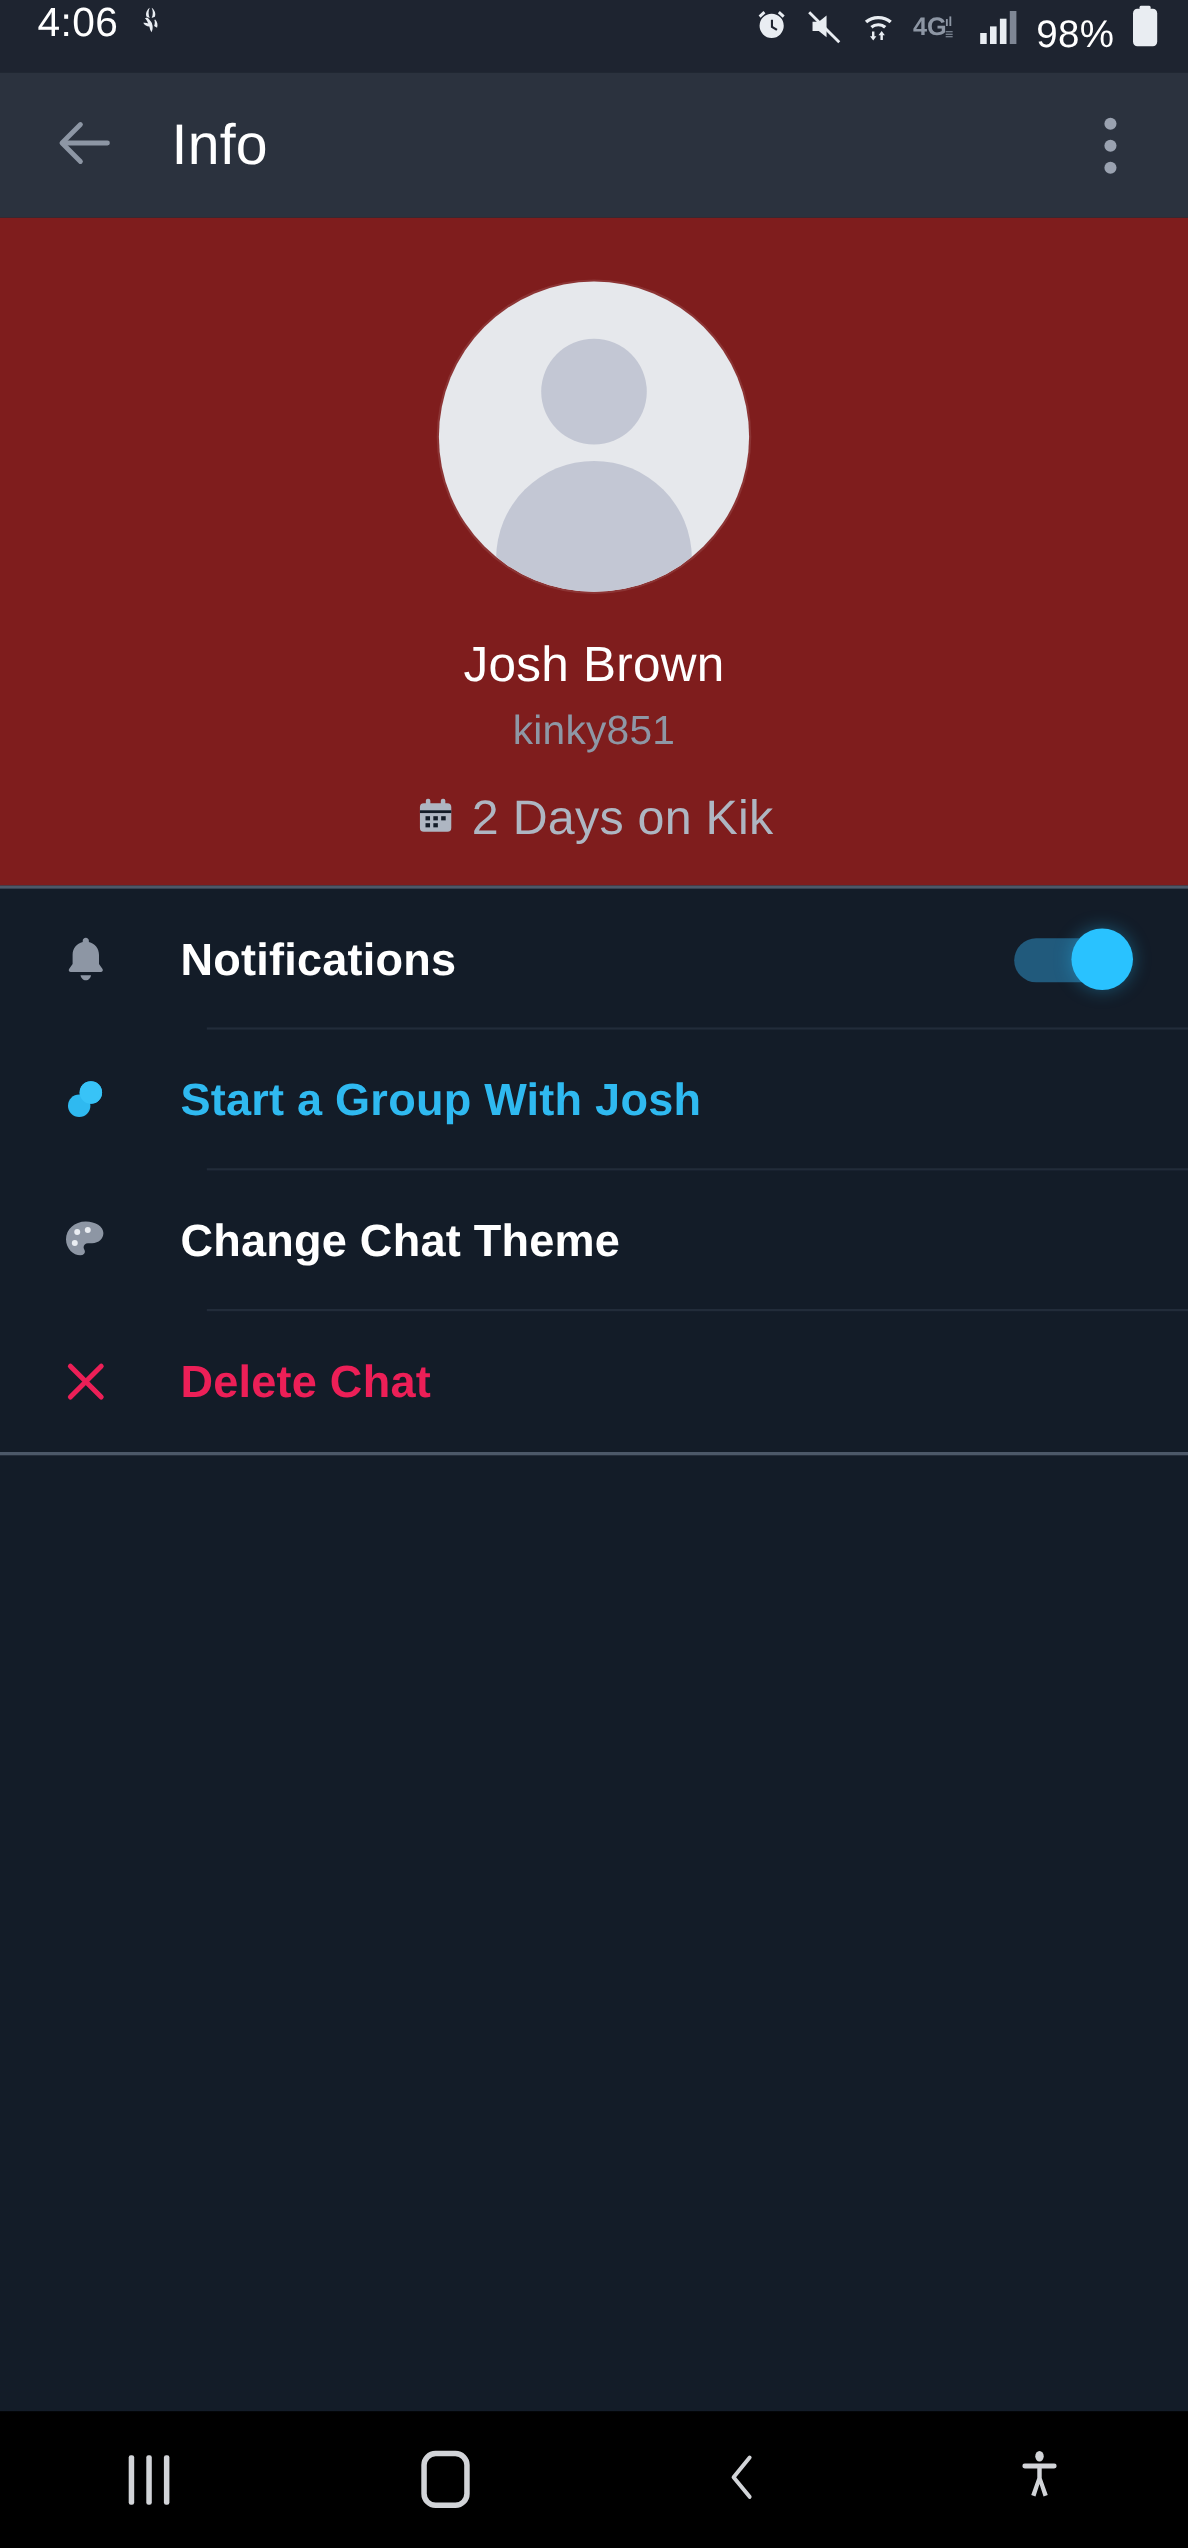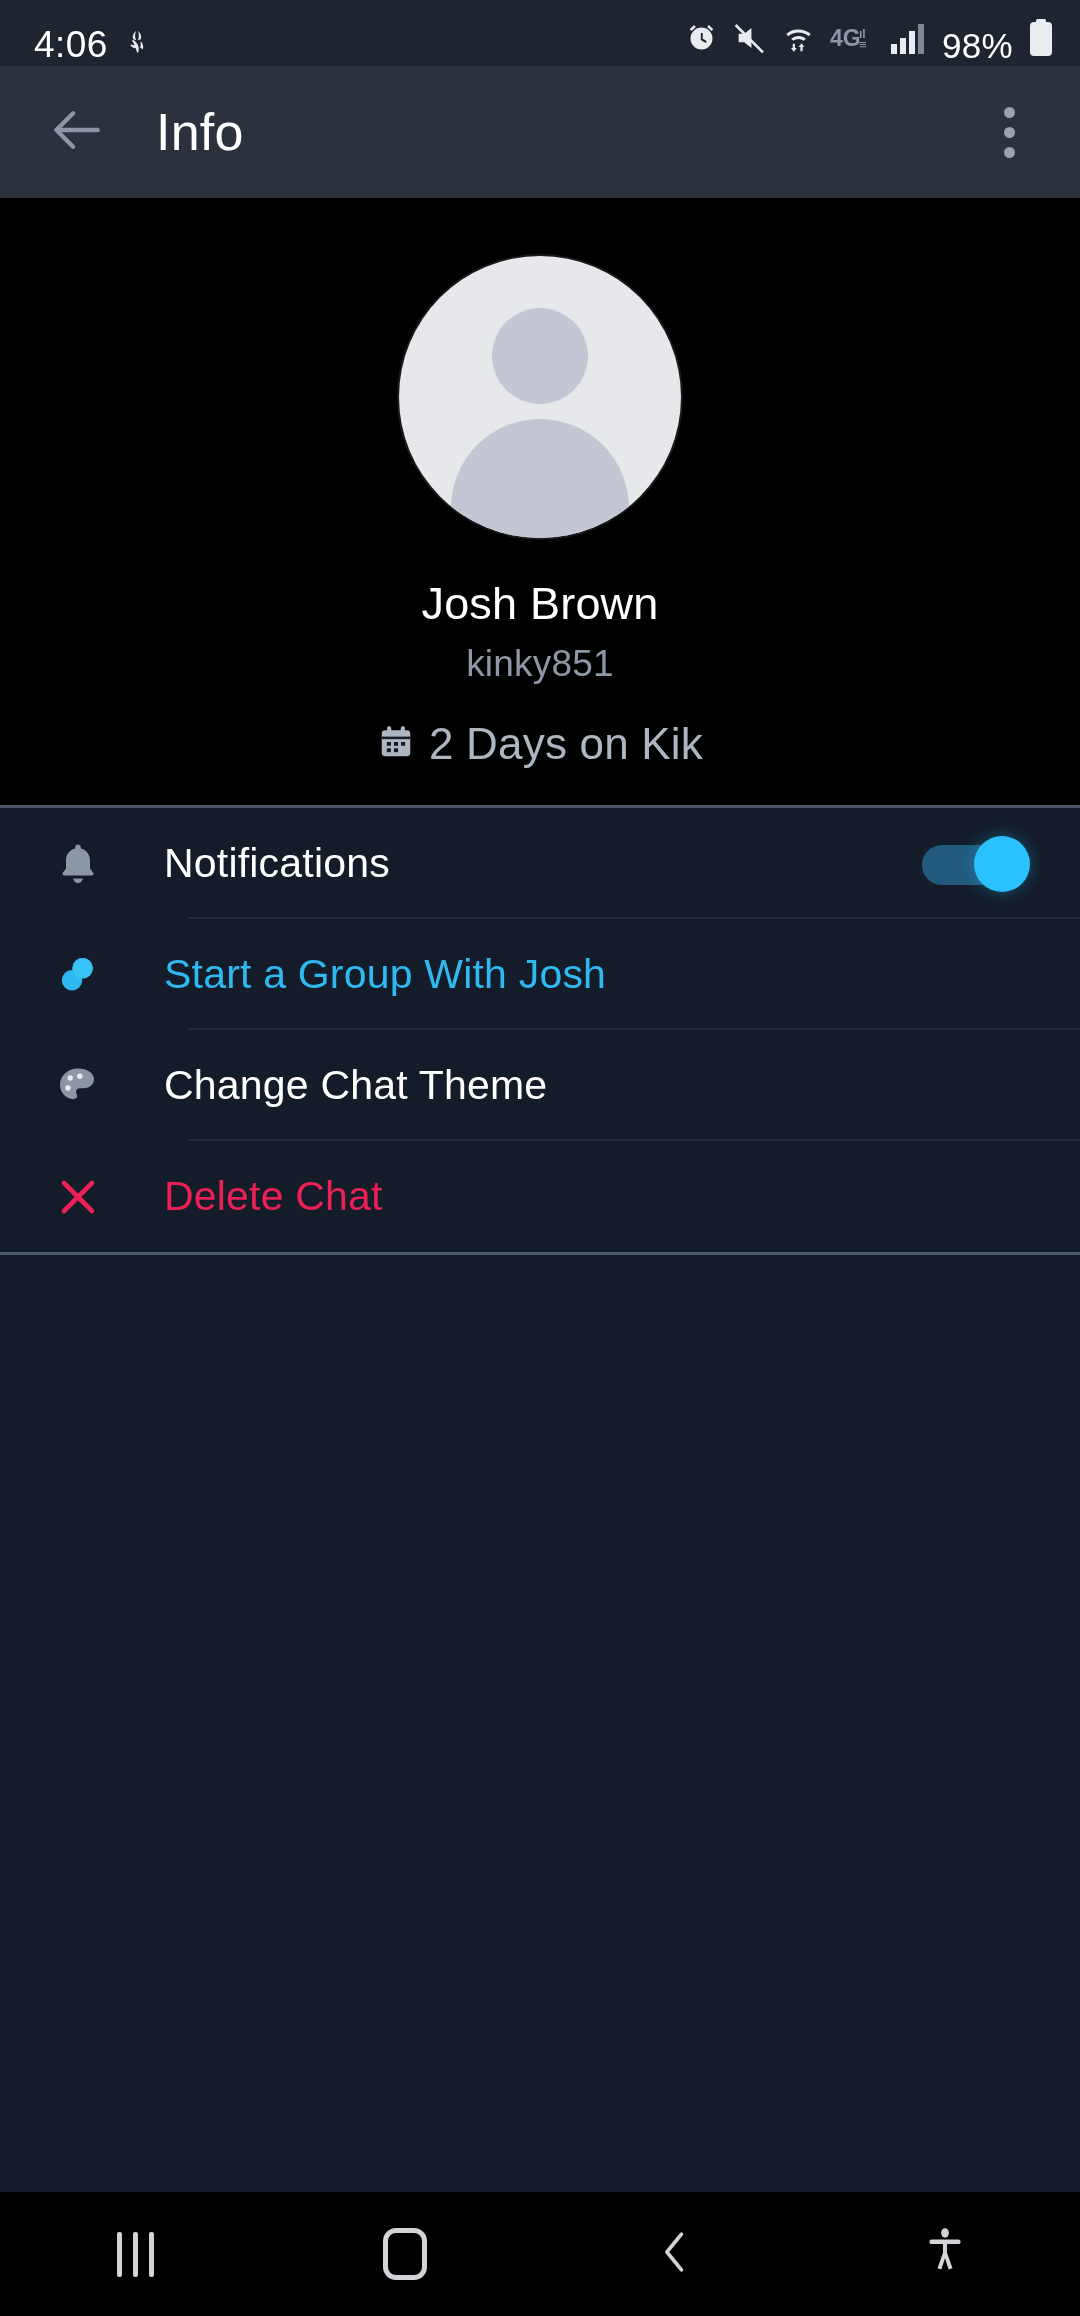--- a/index.html
+++ b/index.html
@@ -7,21 +7,21 @@
     width:1080px; height:2316px;
     background:#131c28;
     font-family:"Liberation Sans", sans-serif;
     overflow:hidden;
   }
   #screen { position:relative; width:1080px; height:2316px; background:#131c28; }
 
   
   .statusbar {
     height:66px; background:#1e2430;
-    display:flex; align-items:flex-end;
+    display:flex; align-items:flex-start;
     padding:0 26px 0 34px;
     color:#f2f4f7;
     gap:25px;
   }
   .sb-left { display:flex; align-items:center; gap:14px; }
   .sb-time { font-size:37px; letter-spacing:.4px; color:#ffffff; }
   .sb-right { margin-left:auto; display:flex; align-items:center; gap:15px; }
   .sb-pct { font-size:35px; color:#ffffff; letter-spacing:.3px;margin-top:12px; }
 
   
@@ -29,21 +29,21 @@
     height:132px; background:#2b323e;
     display:flex; align-items:center; padding:0 36px 0 38px;
   }
   .back-btn { width:78px; height:78px; display:flex; align-items:center; justify-content:center; }
   .appbar-title { font-size:52px; color:#ffffff; margin-left:40px; letter-spacing:.2px; }
   .overflow-btn { margin-left:auto; width:70px; height:88px;
     display:flex; flex-direction:column; align-items:center; justify-content:center; gap:9px; }
   .dot { width:11px; height:11px; border-radius:50%; background:#9aa2b0; }
 
   
-  .profile { padding-top:58px; padding-bottom:36px; text-align:center; background:#000000; }
+  .profile { padding-top:58px; padding-bottom:36px; text-align:center; background:#7f1d1d; }
   .avatar {
     width:282px; height:282px; border-radius:50%;
     background:#e6e8ec; margin:0 auto; position:relative; overflow:hidden;
     box-shadow:0 0 0 2px rgba(255,255,255,0.10);
   }
   .avatar .head {
     position:absolute; left:50%; top:52px; transform:translateX(-50%);
     width:96px; height:96px; border-radius:50%; background:#c3c7d4;
   }
   .avatar .body {
@@ -53,22 +53,22 @@
   }
   .pname { font-size:45px; color:#ffffff; margin-top:40px; letter-spacing:.2px; }
   .puser { font-size:37px; color:#8e97a5; margin-top:13px; letter-spacing:.2px; }
   .pmeta { margin-top:34px; display:flex; align-items:center; justify-content:center; gap:14px; }
   .pmeta-text { font-size:44px; color:#aeb6c2; letter-spacing:.2px; }
 
   
   .divider-strong { height:3px; background:#4c5868; }
   .options { background:#131c28; }
   .opt-row {
-    height:111px; display:flex; align-items:center;
-    padding-left:40px; padding-right:50px; position:relative;
+    height:128px; display:flex; align-items:center;
+    padding-left:40px; padding-right:50px; position:relative;font-weight:bold;
   }
   .opt-icon { width:76px; display:flex; align-items:center; justify-content:center; flex:0 0 76px; }
   .opt-label { font-size:41px; margin-left:48px; letter-spacing:.2px; }
   .opt-label.white { color:#ffffff; }
   .opt-label.blue  { color:#2fb9f0; }
   .opt-label.red   { color:#ec1f57; }
   .opt-sep { position:absolute; left:188px; right:0; bottom:0; height:2px; background:#222c3a; }
 
   
   .toggle { margin-left:auto; position:relative; width:108px; height:56px; display:flex; align-items:center; }

